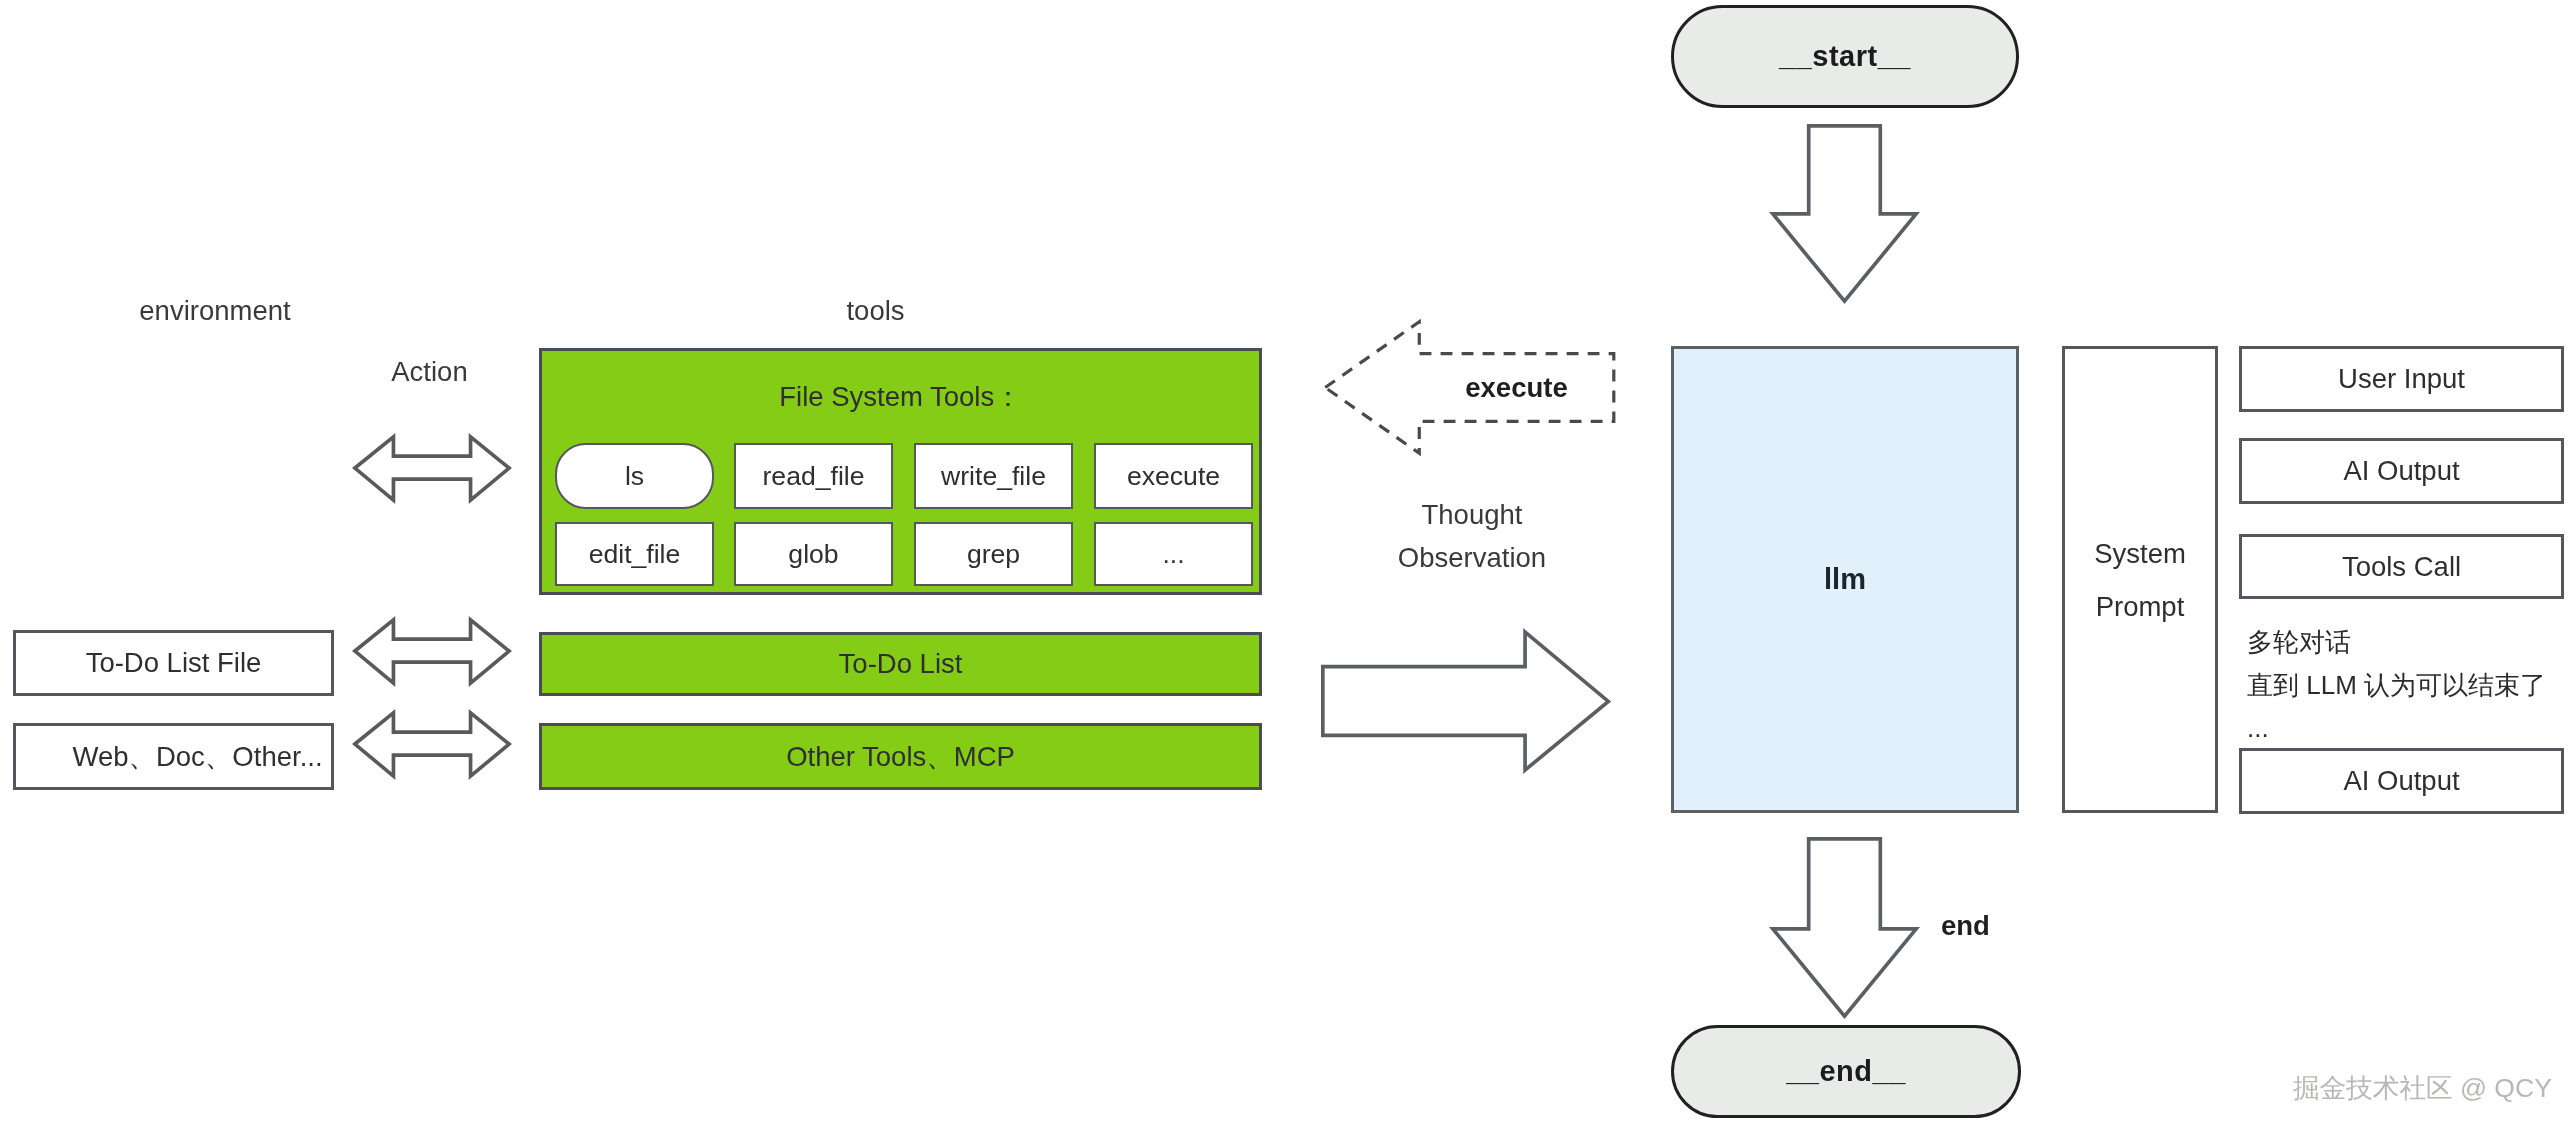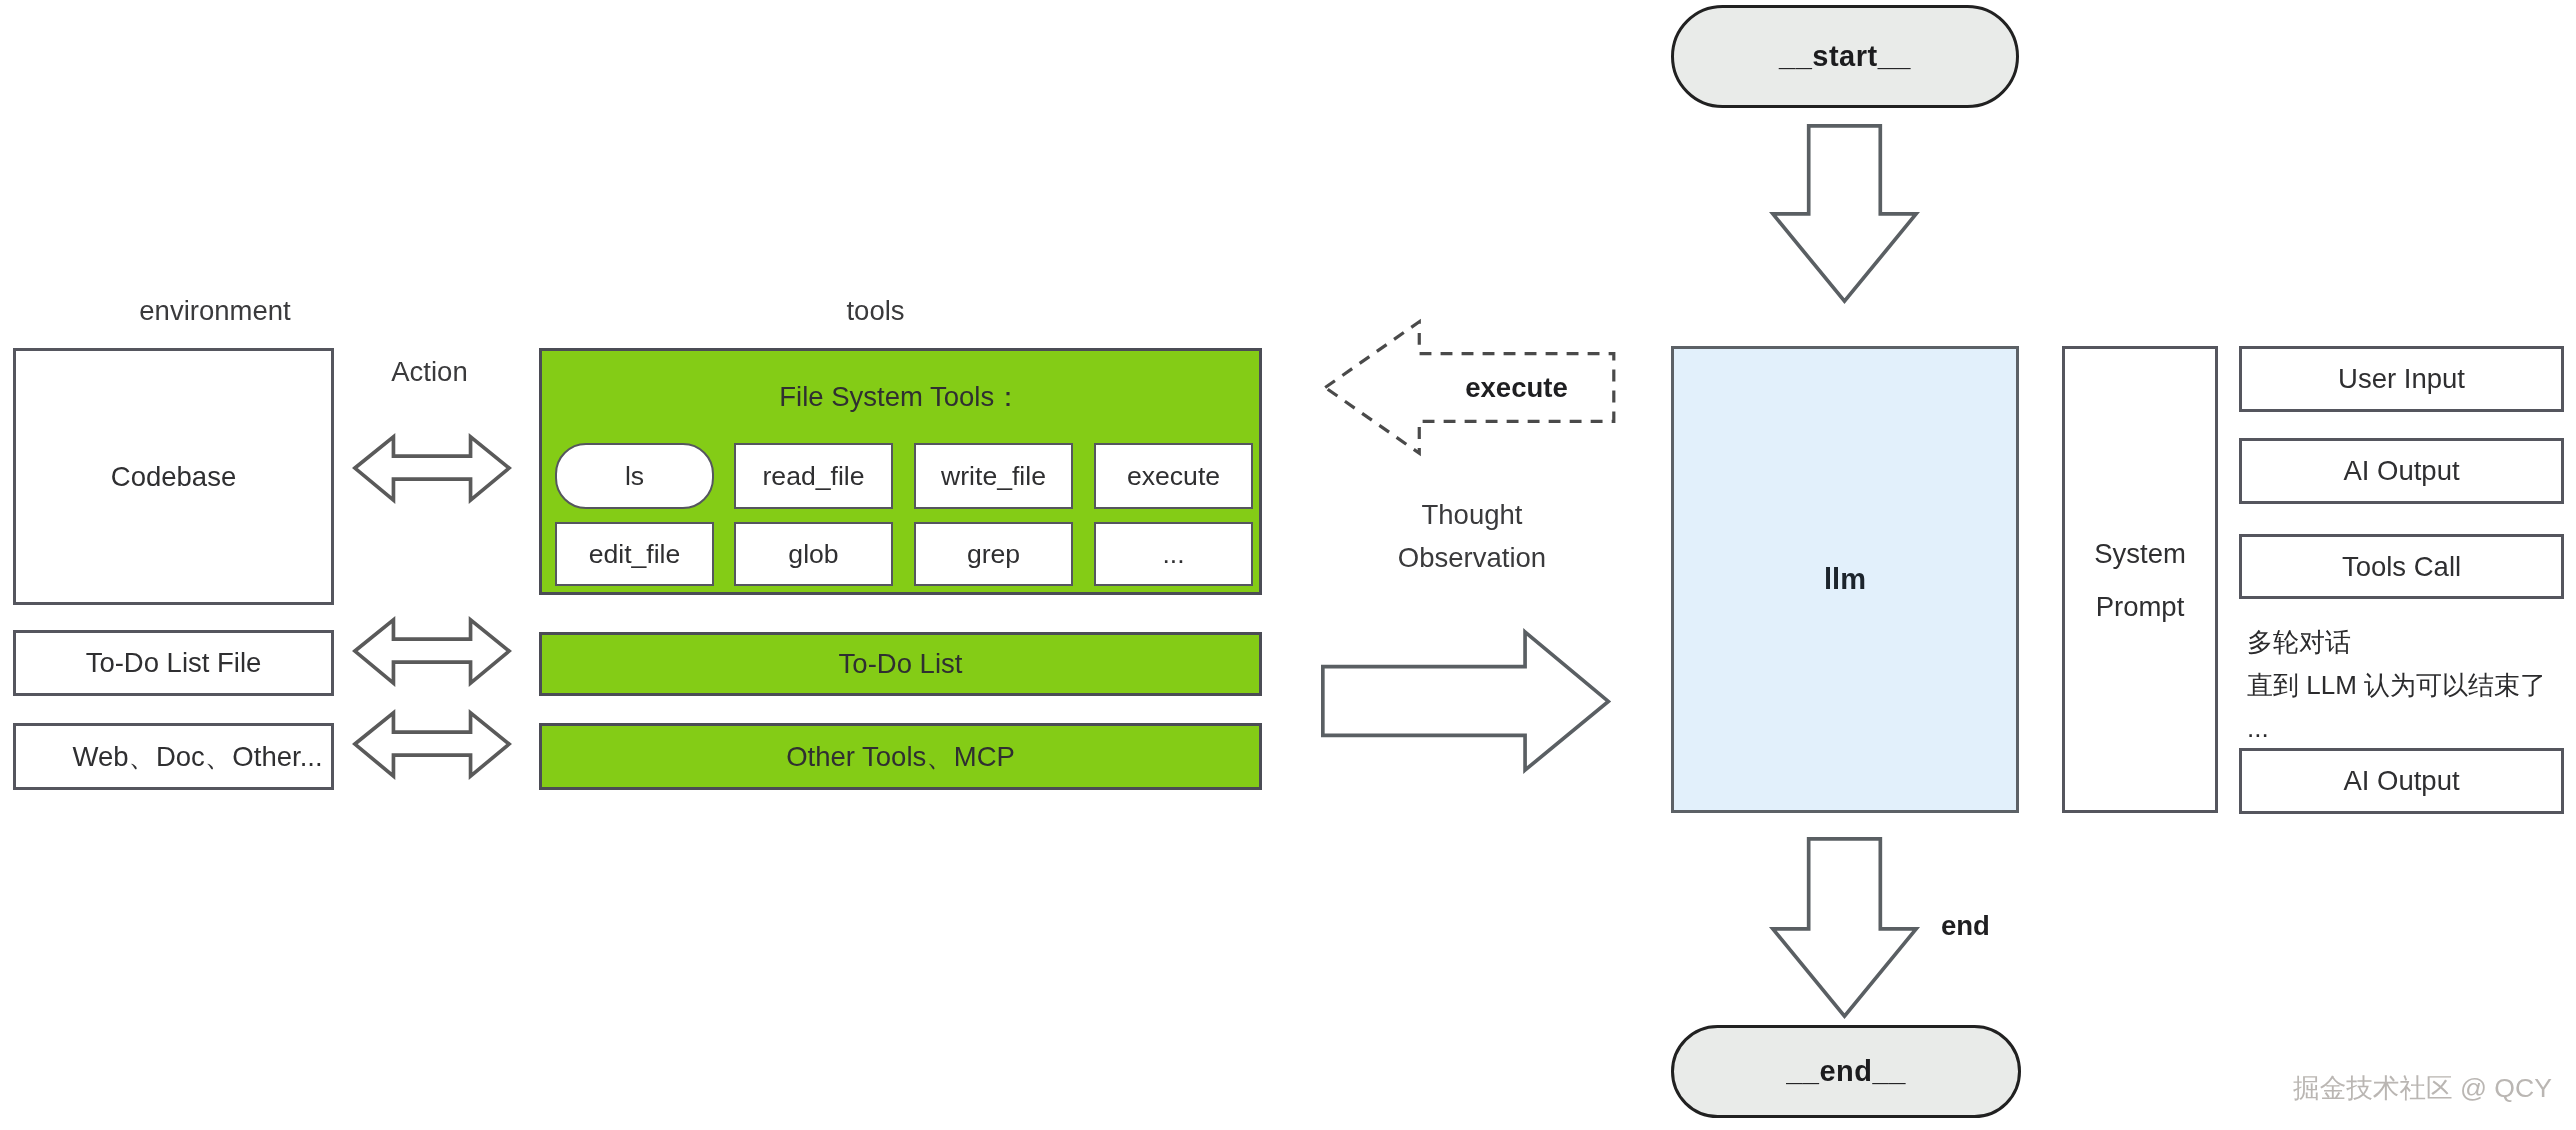--- a/index.html
+++ b/index.html
@@ -36,21 +36,20 @@
     font-size:27.5px;font-weight:bold;color:#1f1f21;
   }
 </style>
 </head>
 <body>
 
 <div class="canvas">
 
   <div class="abs lbl" style="left:105px;top:295px;width:220px;">environment</div>
 
-  <div class="abs box" style="left:13px;top:348px;width:321px;height:257px;">Codebase</div>
   <div class="abs box" style="left:13px;top:630px;width:321px;height:66px;">To-Do List File</div>
   <div class="abs box" style="left:13px;top:723px;width:321px;height:67px;padding-left:48px;">Web、Doc、Other...</div>
 
   <div class="abs lbl" style="left:356px;top:356px;width:147px;">Action</div>
 
   <div class="abs" style="left:353px;top:435px;">
     <svg width="158" height="67" viewBox="0 0 172 73">
       <polygon points="2,36 44,2 44,23 128,23 128,2 170,36 128,71 128,48 44,48 44,71" fill="#ffffff" stroke="#5a5a5a" stroke-width="4" stroke-linejoin="miter"></polygon>
     </svg>
   </div>

